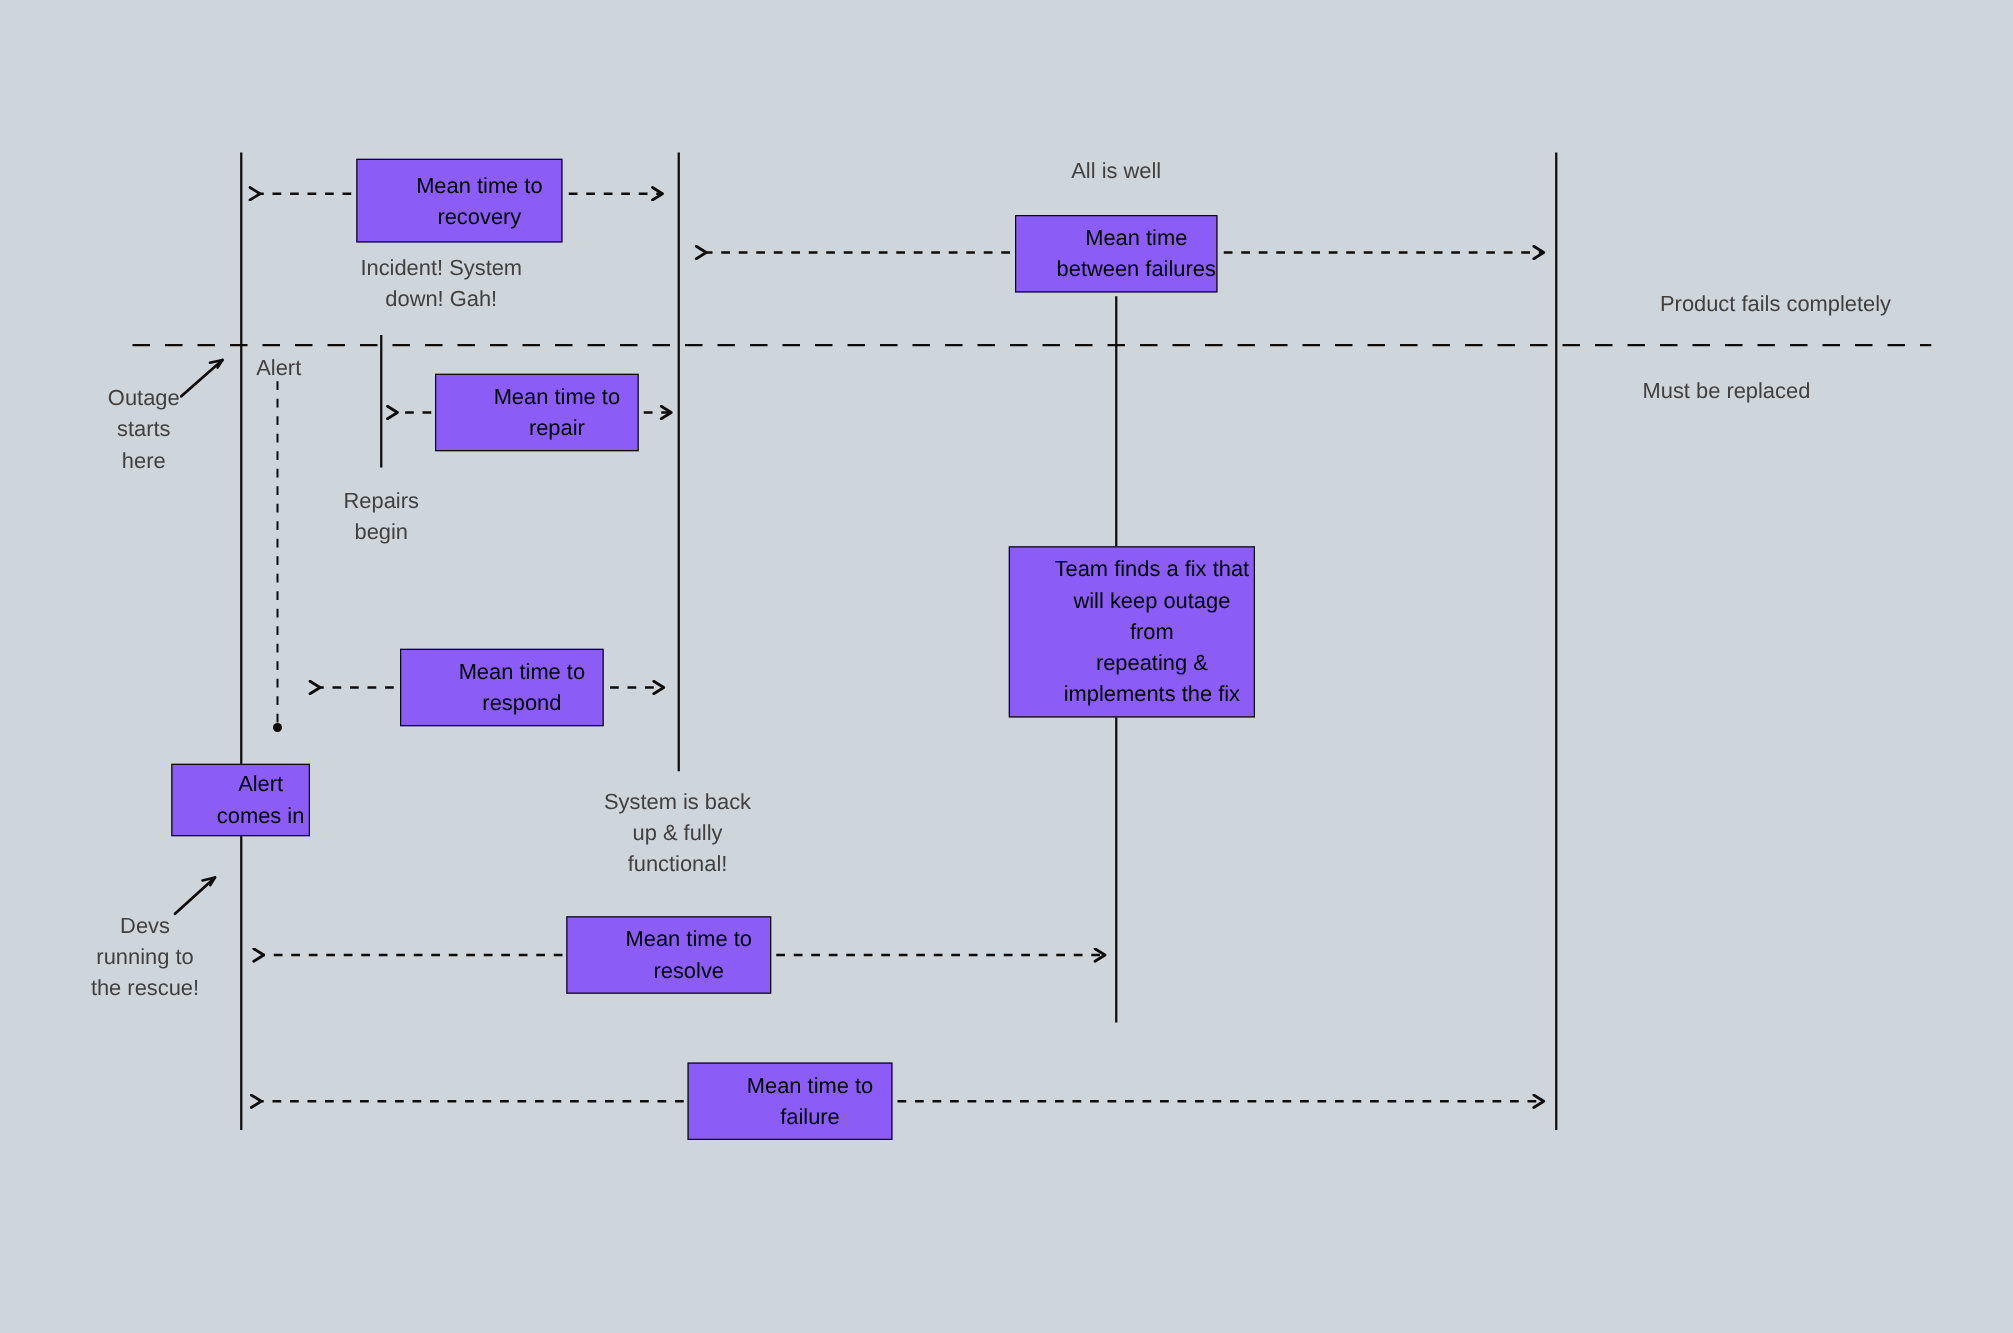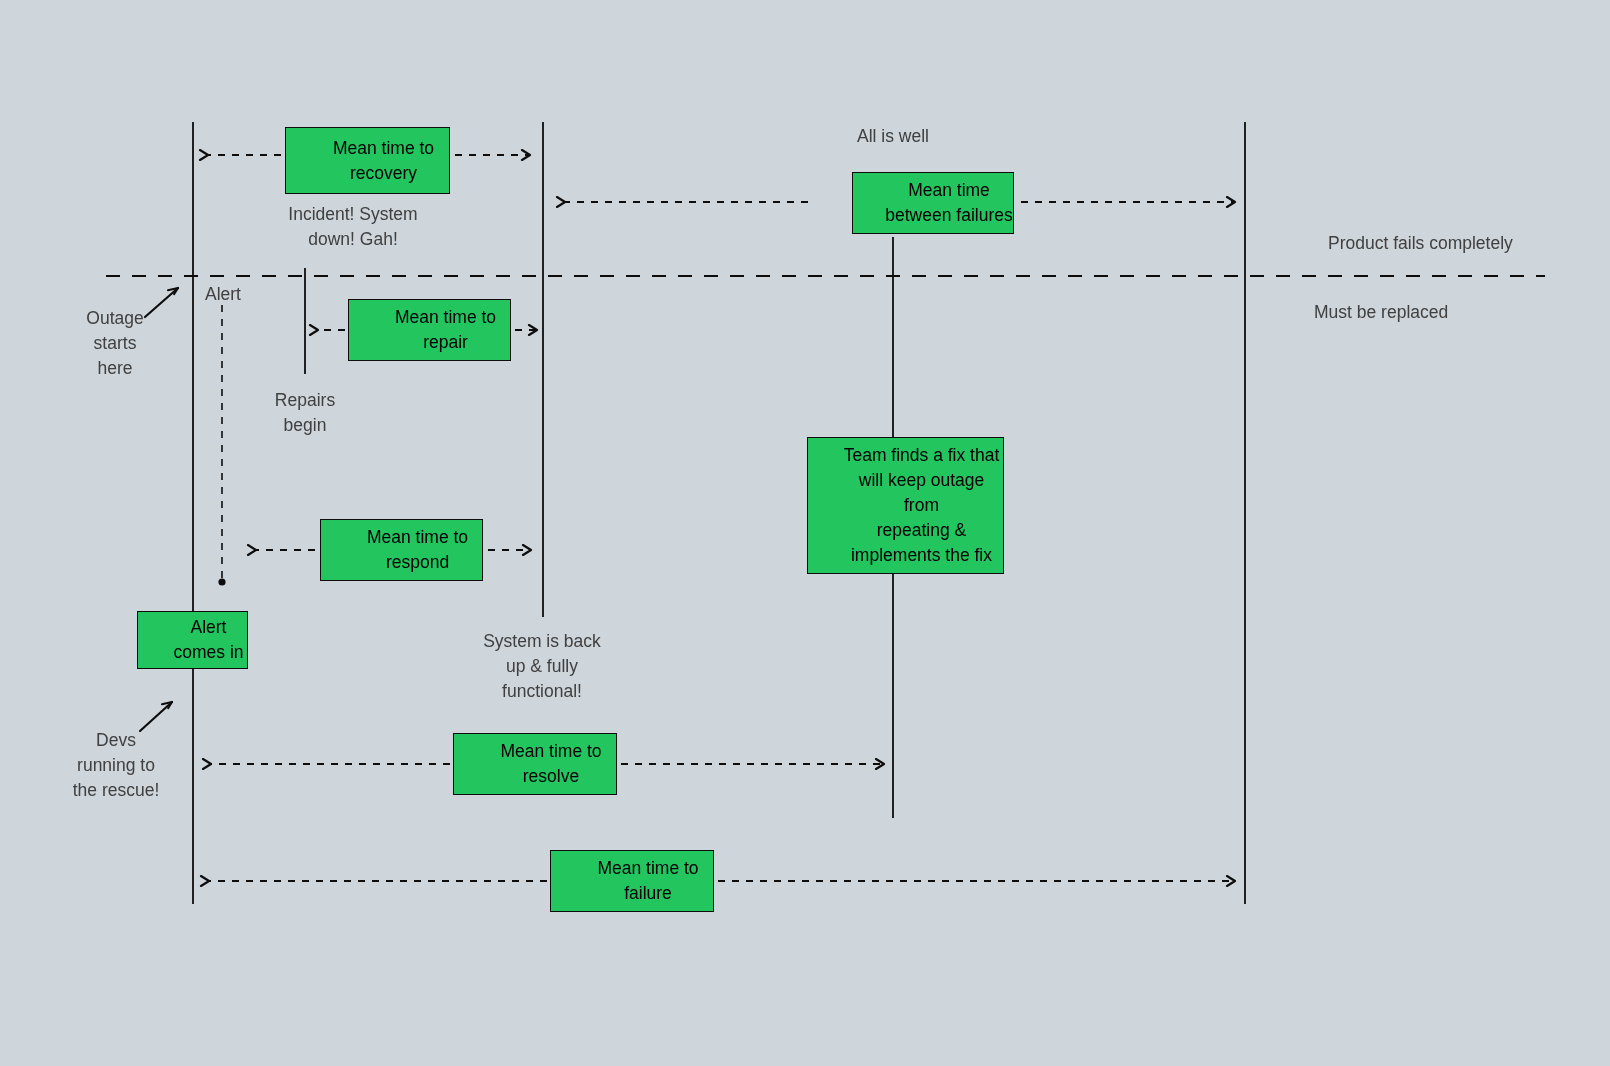--- a/index.html
+++ b/index.html
@@ -18,21 +18,21 @@
   svg.layer {
     position: absolute;
     left: 0;
     top: 0;
     width: 1610px;
     height: 1066px;
     pointer-events: none;
   }
   .nodebox {
     position: absolute;
-    background: #22c55e;
+    background: #8b5cf6;
     border: 1.6px solid #0d0d0d;
     box-sizing: border-box;
     display: flex;
     align-items: center;
     justify-content: center;
     text-align: center;
     color: #000;
     font-size: 17.5px;
     line-height: 25px;
     white-space: pre-line;
@@ -128,21 +128,21 @@
 
   <div class="nodebox" style="left:137px; top:611px; width:111px; height:58px;">Alert
 comes in</div>
 
   <div class="nodebox" style="left:453px; top:733px; width:164px; height:62px;">Mean time to
 resolve</div>
 
   <div class="nodebox" style="left:550px; top:850px; width:164px; height:62px;">Mean time to
 failure</div>
 
-  <div class="nodebox" style="left:812px; top:172px; width:162px; height:62px;margin-left:40px;">Mean time
+  <div class="nodebox" style="left:812px; top:172px; width:162px; height:62px;">Mean time
 between failures</div>
 
   <div class="nodebox" style="left:807px; top:437px; width:197px; height:137px;text-align:center;">Team finds a fix that
 will keep outage from
 repeating &amp;
 implements the fix</div>
 
   <div class="freetext" style="left:793px; top:124px; width:200px;">All is well</div>
 
   <div class="freetext" style="left:253px; top:202px; width:200px;">Incident! System

